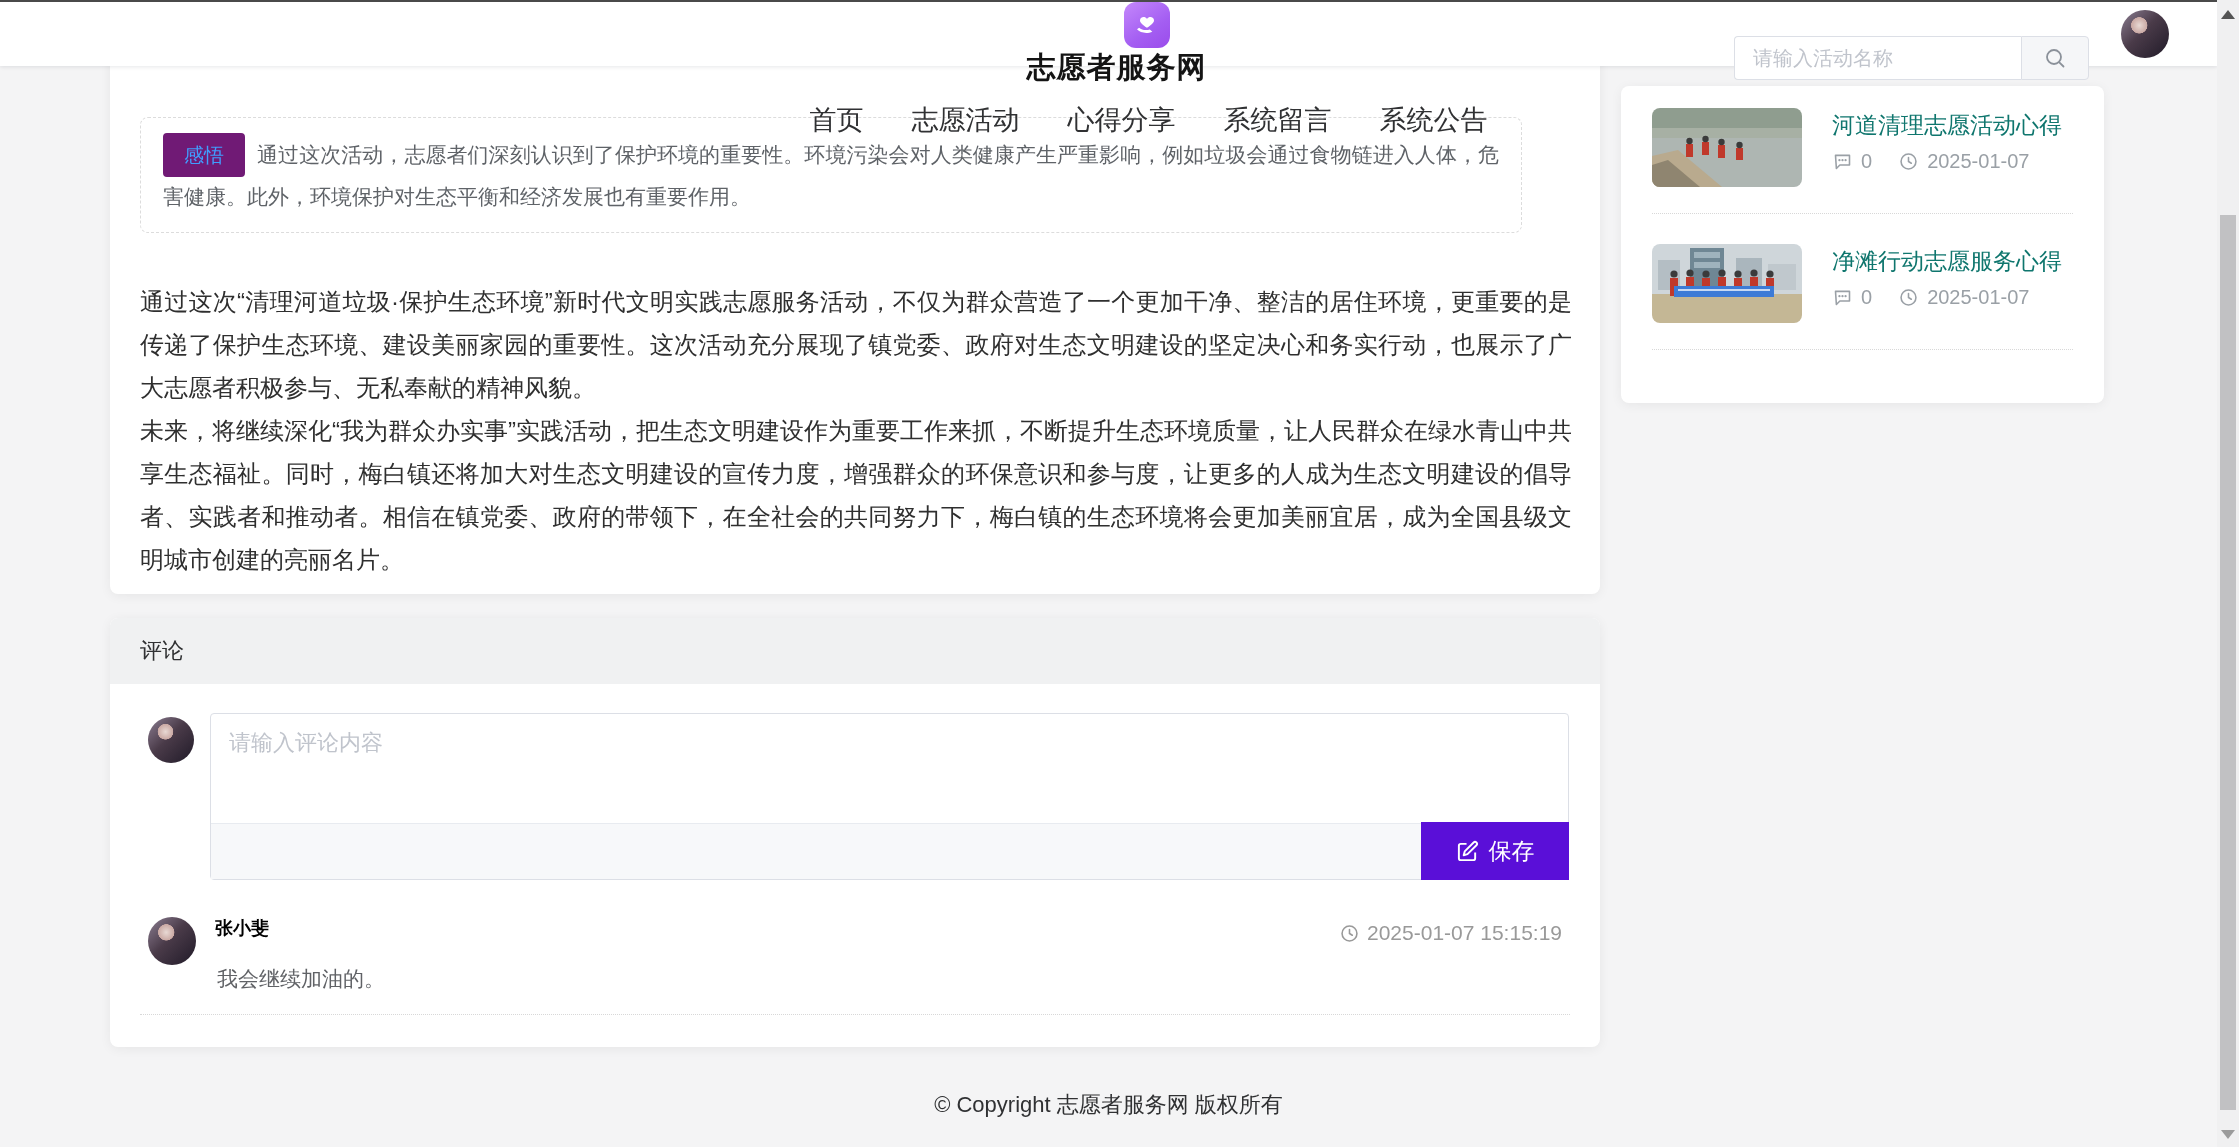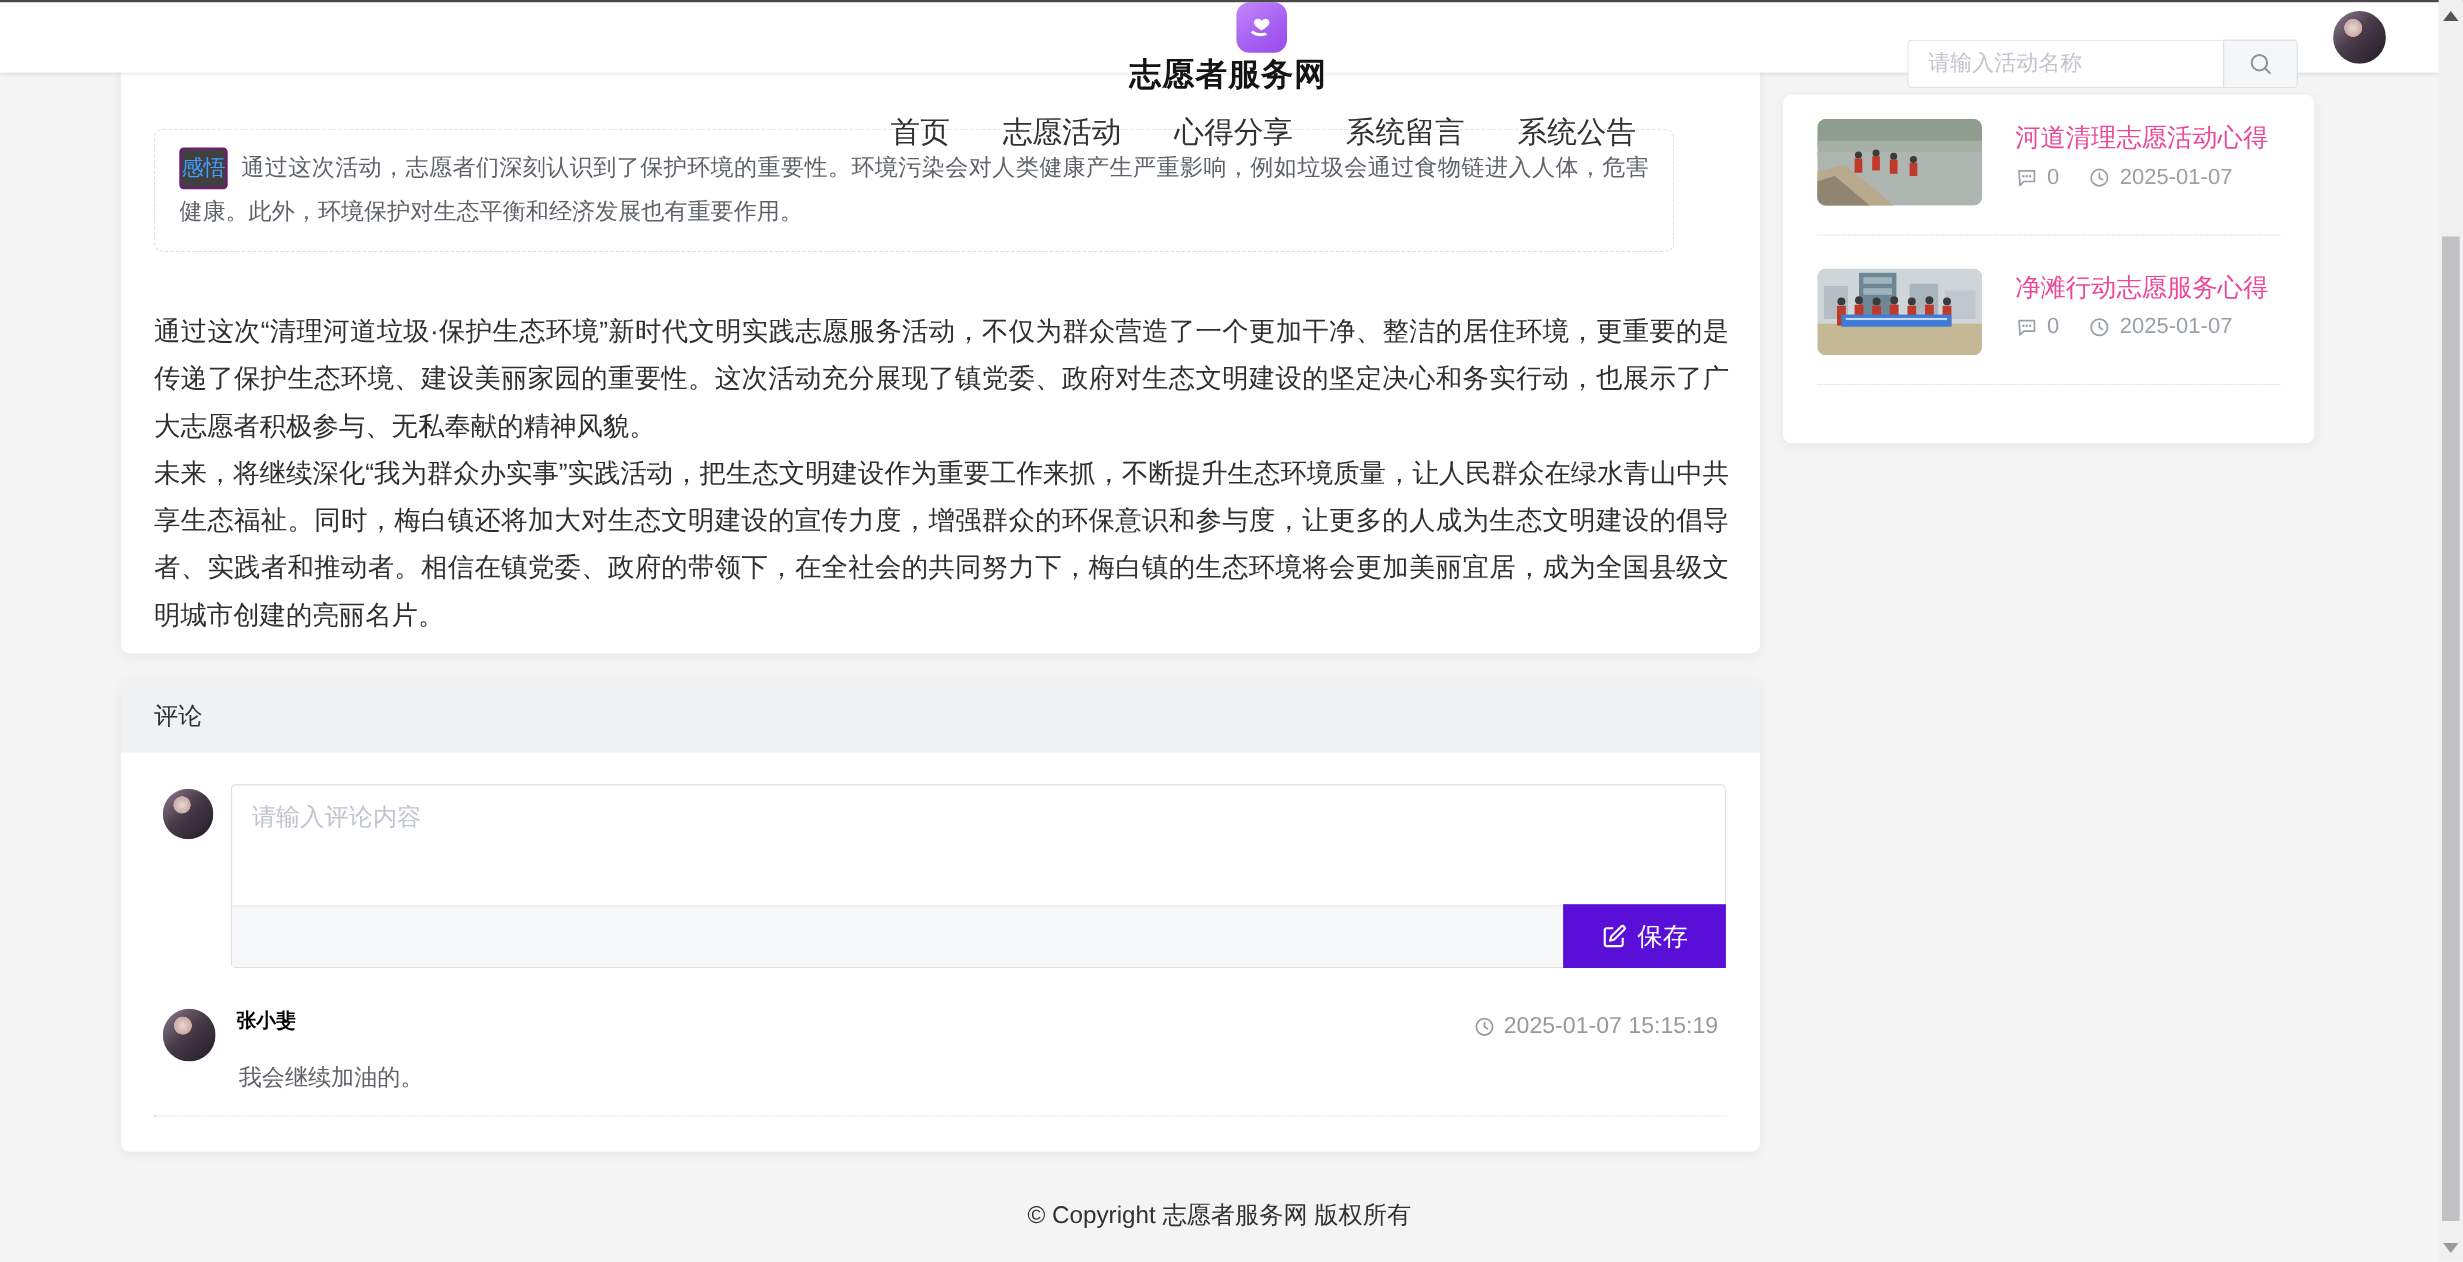--- a/index.html
+++ b/index.html
@@ -48,31 +48,31 @@
 
   
   .card { background:#fff; border-radius:8px; box-shadow:0 2px 12px rgba(0,0,0,.06); position:absolute; }
   .article-card { left:110px; top:28px; width:1490px; height:566px; z-index:5; }
   .quote {
     position:absolute; left:30px; top:89px; width:1382px;
     border:1px dashed #dcdcdc; border-radius:8px; padding:15px 22px;
     font-size:21px; color:#5f6368; line-height:40px; text-align:justify;
   }
   .quote-tag {
-    display:inline-block; background:#404040; color:#409eff; border:2px solid #701a75;
-    border-radius:4px; padding:1px 0; font-size:20px; margin-right:12px; line-height:32px;
+    display:inline-block; background:#701a75; color:#409eff; border:5px solid #701a75;
+    border-radius:4px; padding:1px 16px; font-size:20px; margin-right:12px; line-height:32px;
   }
   .article-body { position:absolute; left:30px; top:252px; width:1432px; font-size:24px; color:#2f2f2f; line-height:43px; text-align:justify; }
 
   
   .sidebar-card { left:1621px; top:86px; width:483px; height:317px; }
   .side-item { position:absolute; left:31px; right:31px; height:103px; cursor:pointer; }
   .side-thumb { position:absolute; left:0; top:0; width:150px; height:79px; border-radius:8px; overflow:hidden; }
   .side-thumb svg { display:block; width:150px; height:79px; }
-  .side-title { position:absolute; left:180px; top:2px; font-size:23px; color:#ec4899; line-height:30px; }
+  .side-title { position:absolute; left:180px; top:2px; font-size:23px; color:#0f766e; line-height:30px; }
   .side-meta { position:absolute; left:180px; top:42px; display:flex; align-items:center; gap:8px; font-size:20px; color:#9aa0a6; }
   .side-meta .gap { width:10px; }
   .side-divider { position:absolute; left:31px; right:31px; height:0; border-bottom:1px dotted #d8d8d8; }
 
   
   .comments-card { left:110px; top:618px; width:1490px; height:429px; }
   .comments-header {
     height:66px; background:#f0f1f2; border-radius:8px 8px 0 0;
     display:flex; align-items:center; padding-left:30px; font-size:22px; color:#303133;
   }

